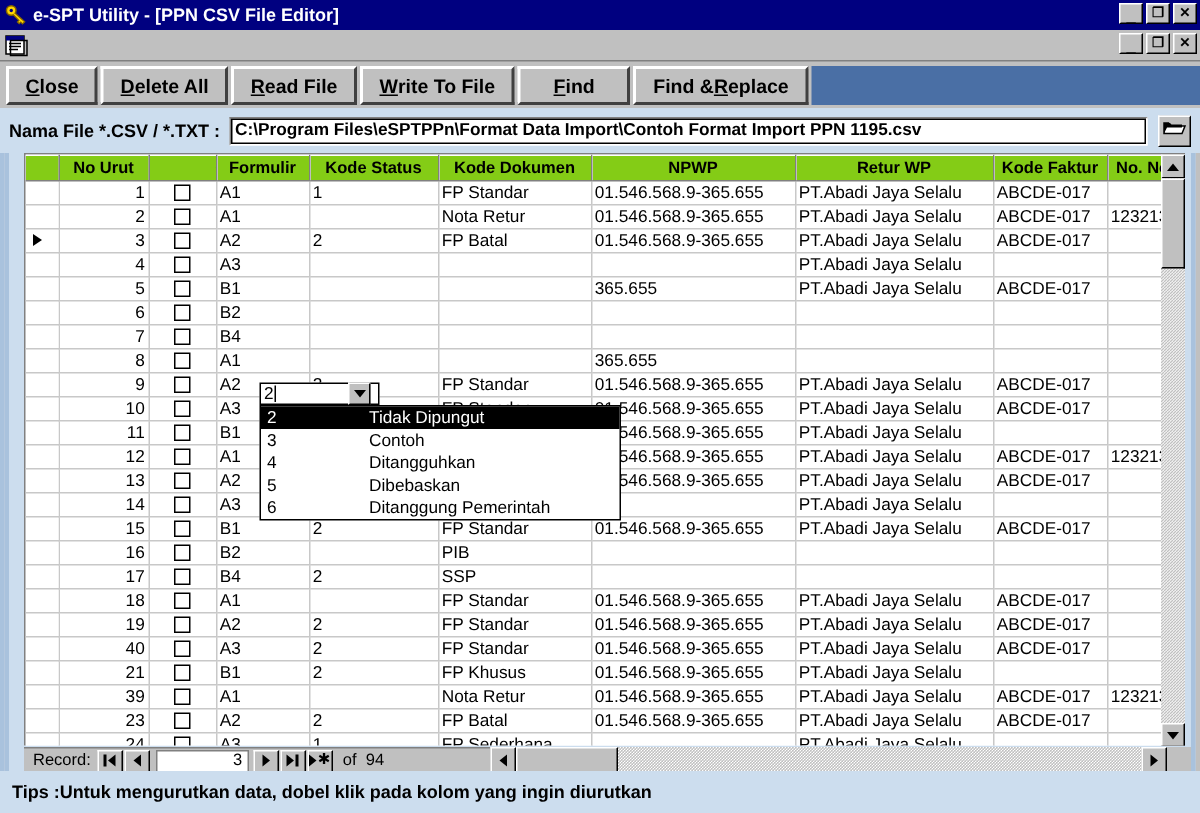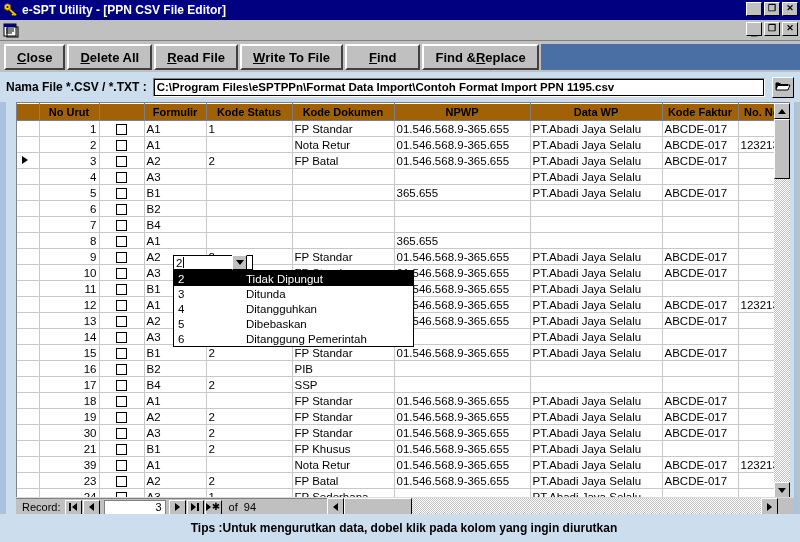--- a/index.html
+++ b/index.html
@@ -87,21 +87,21 @@
     border-left:3px solid #a9c2dd;border-right:3px solid #a9c2dd;
   }
   .grid{
     position:absolute;left:10px;top:0px;width:774px;height:395px;
     background:#fff;overflow:hidden;
     border-top:1px solid #808080;border-left:1px solid #808080;
     box-sizing:border-box;
   }
   table.dg{border-collapse:collapse;table-layout:fixed;width:774px;font-size:11.5px;}
   table.dg th{
-    background:#a16207;color:#000;font-size:11px;font-weight:bold;height:17px;
+    background:#84cc16;color:#000;font-size:11px;font-weight:bold;height:17px;
     border-right:1px solid #808080;border-bottom:1px solid #808080;
     border-top:1px solid #fff;
     padding:0;text-align:center;box-sizing:border-box;overflow:hidden;white-space:nowrap;
   }
   table.dg td{
     height:16px;border-right:1px solid #c8c8c8;border-bottom:1px solid #c8c8c8;
     padding:0 2px;box-sizing:border-box;overflow:hidden;white-space:nowrap;
     color:#000;background:#fff;
   }
   td.sel{background:#c0c0c0;border-right:1px solid #808080;border-bottom:1px solid #808080;position:relative;padding:0;}
@@ -213,21 +213,21 @@
     position:absolute;top:0;width:17px;height:17px;background:#c0c0c0;
     border-top:1px solid #fff;border-left:1px solid #fff;
     border-right:1px solid #000;border-bottom:1px solid #000;
     box-sizing:border-box;display:flex;align-items:center;justify-content:center;
   }
 
   
   .tipsbar{
     position:absolute;left:0;bottom:0;width:800px;height:28px;
     background:#ccddee;display:flex;align-items:center;padding-left:8px;box-sizing:border-box;
-    font-size:12px;font-weight:bold;color:#000;justify-content:center;
+    font-size:12px;font-weight:bold;color:#000;
   }
   .leftstrip{position:absolute;left:0;top:102px;width:3px;height:412px;background:#a9c2dd;}
 </style>
 </head>
 <body>
 
 <div class="app">
 
   <div class="titlebar">
     <span class="app-icon">
@@ -304,21 +304,21 @@
       <table class="dg">
         <thead>
           <tr id="hdr">
               <th class="sel" style="width: 22px;"></th>
               <th style="width: 60px;">No Urut</th>
               <th style="width: 38px; padding-left: 44px;">Cek</th>
               <th style="width: 62px;">Formulir</th>
               <th style="width: 86px;">Kode Status</th>
               <th style="width: 102px;">Kode Dokumen</th>
               <th style="width: 136px;">NPWP</th>
-              <th style="width: 132px;">Data WP</th>
+              <th style="width: 132px;">Retur WP</th>
               <th style="width: 76px;">Kode Faktur</th>
               <th style="width: 89px;">No. Nota Retur</th>
             </tr>
         </thead>
         <tbody id="body">
             <tr>
               <td class="sel"></td>
               <td class="num">1</td>
               <td class="cek"><span class="cbox"></span></td>
               <td>A1</td>
@@ -542,21 +542,21 @@
               <td>A2</td>
               <td>2</td>
               <td>FP Standar</td>
               <td>01.546.568.9-365.655</td>
               <td>PT.Abadi Jaya Selalu</td>
               <td>ABCDE-017</td>
               <td></td>
             </tr>
             <tr>
               <td class="sel"></td>
-              <td class="num">30</td>
+              <td class="num">40</td>
               <td class="cek"><span class="cbox"></span></td>
               <td>A3</td>
               <td>2</td>
               <td>FP Standar</td>
               <td>01.546.568.9-365.655</td>
               <td>PT.Abadi Jaya Selalu</td>
               <td>ABCDE-017</td>
               <td></td>
             </tr>
             <tr>
@@ -630,21 +630,21 @@
     <div class="combo-btn">
       <span class="tri-down"></span>
     </div>
     <div class="combo-list" id="combolist">
         <div class="combo-row active">
           <span class="combo-code">2</span>
           <span class="combo-label">Tidak Dipungut</span>
         </div>
         <div class="combo-row">
           <span class="combo-code">3</span>
-          <span class="combo-label">Ditunda</span>
+          <span class="combo-label">Contoh</span>
         </div>
         <div class="combo-row">
           <span class="combo-code">4</span>
           <span class="combo-label">Ditangguhkan</span>
         </div>
         <div class="combo-row">
           <span class="combo-code">5</span>
           <span class="combo-label">Dibebaskan</span>
         </div>
         <div class="combo-row">

